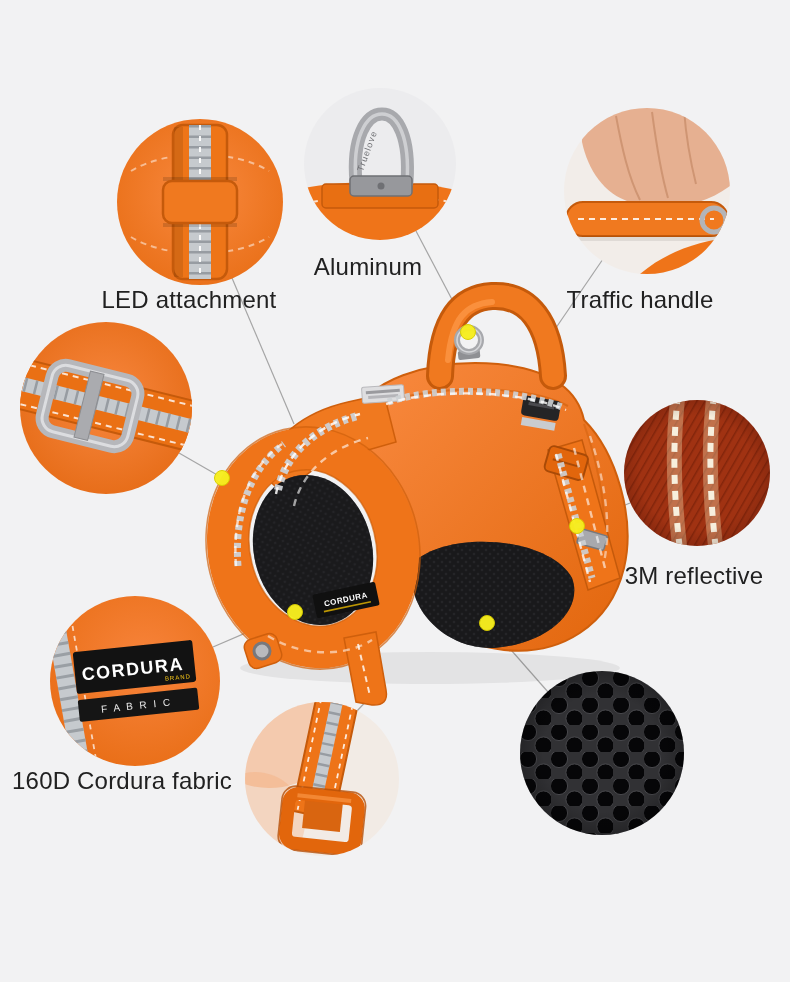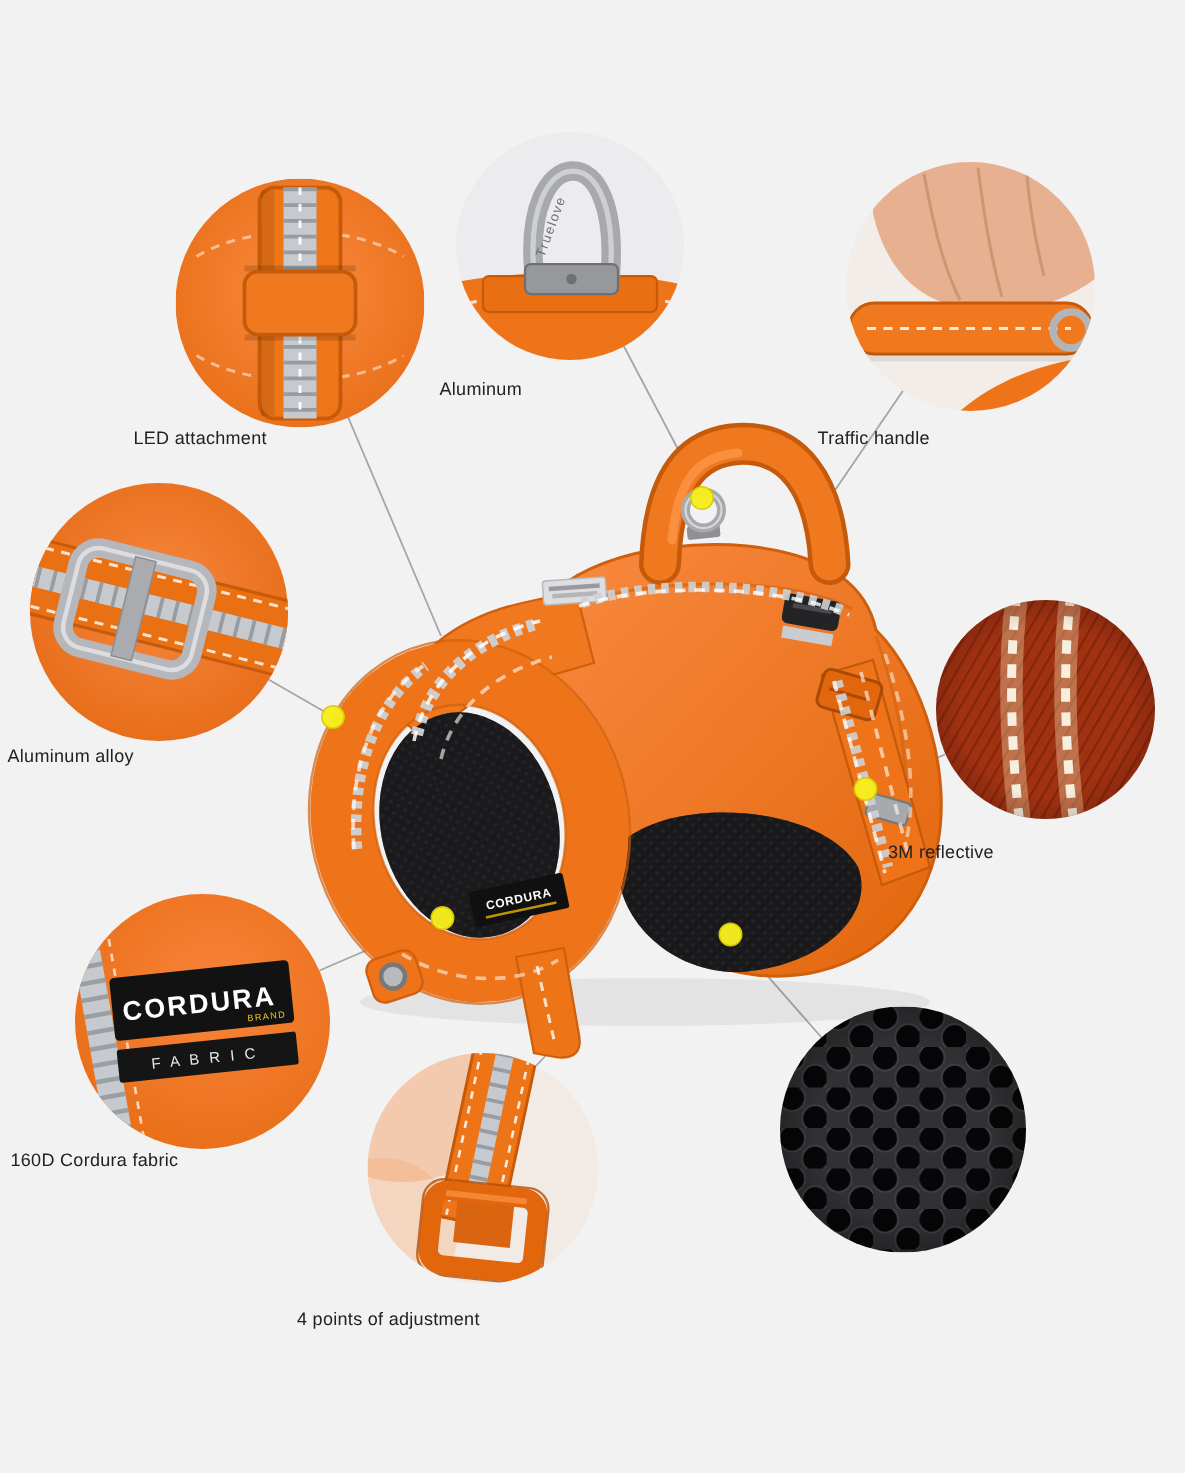--- a/index.html
+++ b/index.html
@@ -2,21 +2,21 @@
 <html><head>
 <meta charset="utf-8">
 <style>
   * { margin:0; padding:0; box-sizing:border-box; }
   html,body { width:790px; height:982px; }
   body { background:#f2f2f3; font-family:"Liberation Sans", sans-serif; position:relative; overflow:hidden; }
   .stage { position:absolute; inset:0; width:790px; height:982px; }
   .overlay { position:absolute; left:0; top:0; }
   .callout-circle { position:absolute; border-radius:50%; overflow:hidden; }
   .callout-circle svg { display:block; width:100%; height:100%; }
-  .label { position:absolute; text-align:left; font-size:12px; line-height:1.35; color:#212121; letter-spacing:.2px; }
+  .label { position:absolute; text-align:center; font-size:24px; line-height:1.35; color:#212121; letter-spacing:.2px; }
 </style>
 </head>
 <body>
 
 <div class="stage">
 
   <svg class="overlay" width="790" height="982" viewBox="0 0 790 982">
     <defs>
       <linearGradient id="ov-grad" x1="0" y1="0" x2="1" y2="1">
         <stop offset="0" stop-color="#f98a40"></stop>
@@ -208,21 +208,20 @@
         <line x1="-20" y1="103" x2="200" y2="103" stroke="#ffffff" stroke-width="2" stroke-dasharray="6 5" opacity="0.8"></line>
       </g>
       <g transform="rotate(14 70 84)">
         <rect x="26" y="50" width="88" height="68" rx="14" fill="none" stroke="#b6b7bb" stroke-width="13"></rect>
         <rect x="26" y="50" width="88" height="68" rx="14" fill="none" stroke="#dcdde0" stroke-width="3"></rect>
         <rect x="62" y="50" width="14" height="68" fill="#aaabaf" stroke="#8c8d91" stroke-width="1"></rect>
       </g>
     </svg>
   </div>
   <div class="label" style="left:5px; top:496px; width:200px;">
-    <div>Aluminum alloy</div>
   </div>
 
   <div class="callout-circle" style="left:624px; top:400px; width:146px; height:146px;">
     <svg viewBox="0 0 146 146">
       <defs>
         <pattern id="rf-w" width="7" height="7" patternUnits="userSpaceOnUse" patternTransform="rotate(30)">
           <rect width="7" height="7" fill="#a03212"></rect>
           <line x1="0" y1="0" x2="0" y2="7" stroke="#83250b" stroke-width="3"></line>
         </pattern>
         <radialGradient id="rf-v" cx="0.5" cy="0.5" r="0.65">
@@ -278,21 +277,20 @@
         <line x1="93" y1="-12" x2="93" y2="112" stroke="#ffffff" stroke-width="1.8" stroke-dasharray="5 5" opacity="0.85"></line>
       </g>
       <g transform="rotate(6 77 118)">
         <rect x="58" y="92" width="38" height="36" fill="#d96510"></rect>
         <rect x="42" y="94" width="70" height="50" rx="10" fill="none" stroke="#e2660c" stroke-width="13"></rect>
         <rect x="35" y="87" width="84" height="64" rx="14" fill="none" stroke="#b54f08" stroke-width="1.6" opacity="0.8"></rect>
         <path d="M 50 96 H 104" stroke="#ff9c4f" stroke-width="4" opacity="0.6" fill="none"></path>
       </g>
     </svg>
   </div>
-  <div class="label" style="left:198px; top:871px; width:254px;">4 points of adjustment</div>
 
   <div class="callout-circle" style="left:520px; top:671px; width:164px; height:164px;">
     <svg viewBox="0 0 164 164">
       <defs>
         <pattern id="ms-p" width="31" height="27" patternUnits="userSpaceOnUse">
           <rect width="31" height="27" fill="#313134"></rect>
           <circle cx="8" cy="7" r="8.6" fill="#060608" stroke="#46464a" stroke-width="1"></circle>
           <circle cx="23.5" cy="20.5" r="8.6" fill="#060608" stroke="#46464a" stroke-width="1"></circle>
         </pattern>
         <radialGradient id="ms-v" cx="0.5" cy="0.5" r="0.65">

